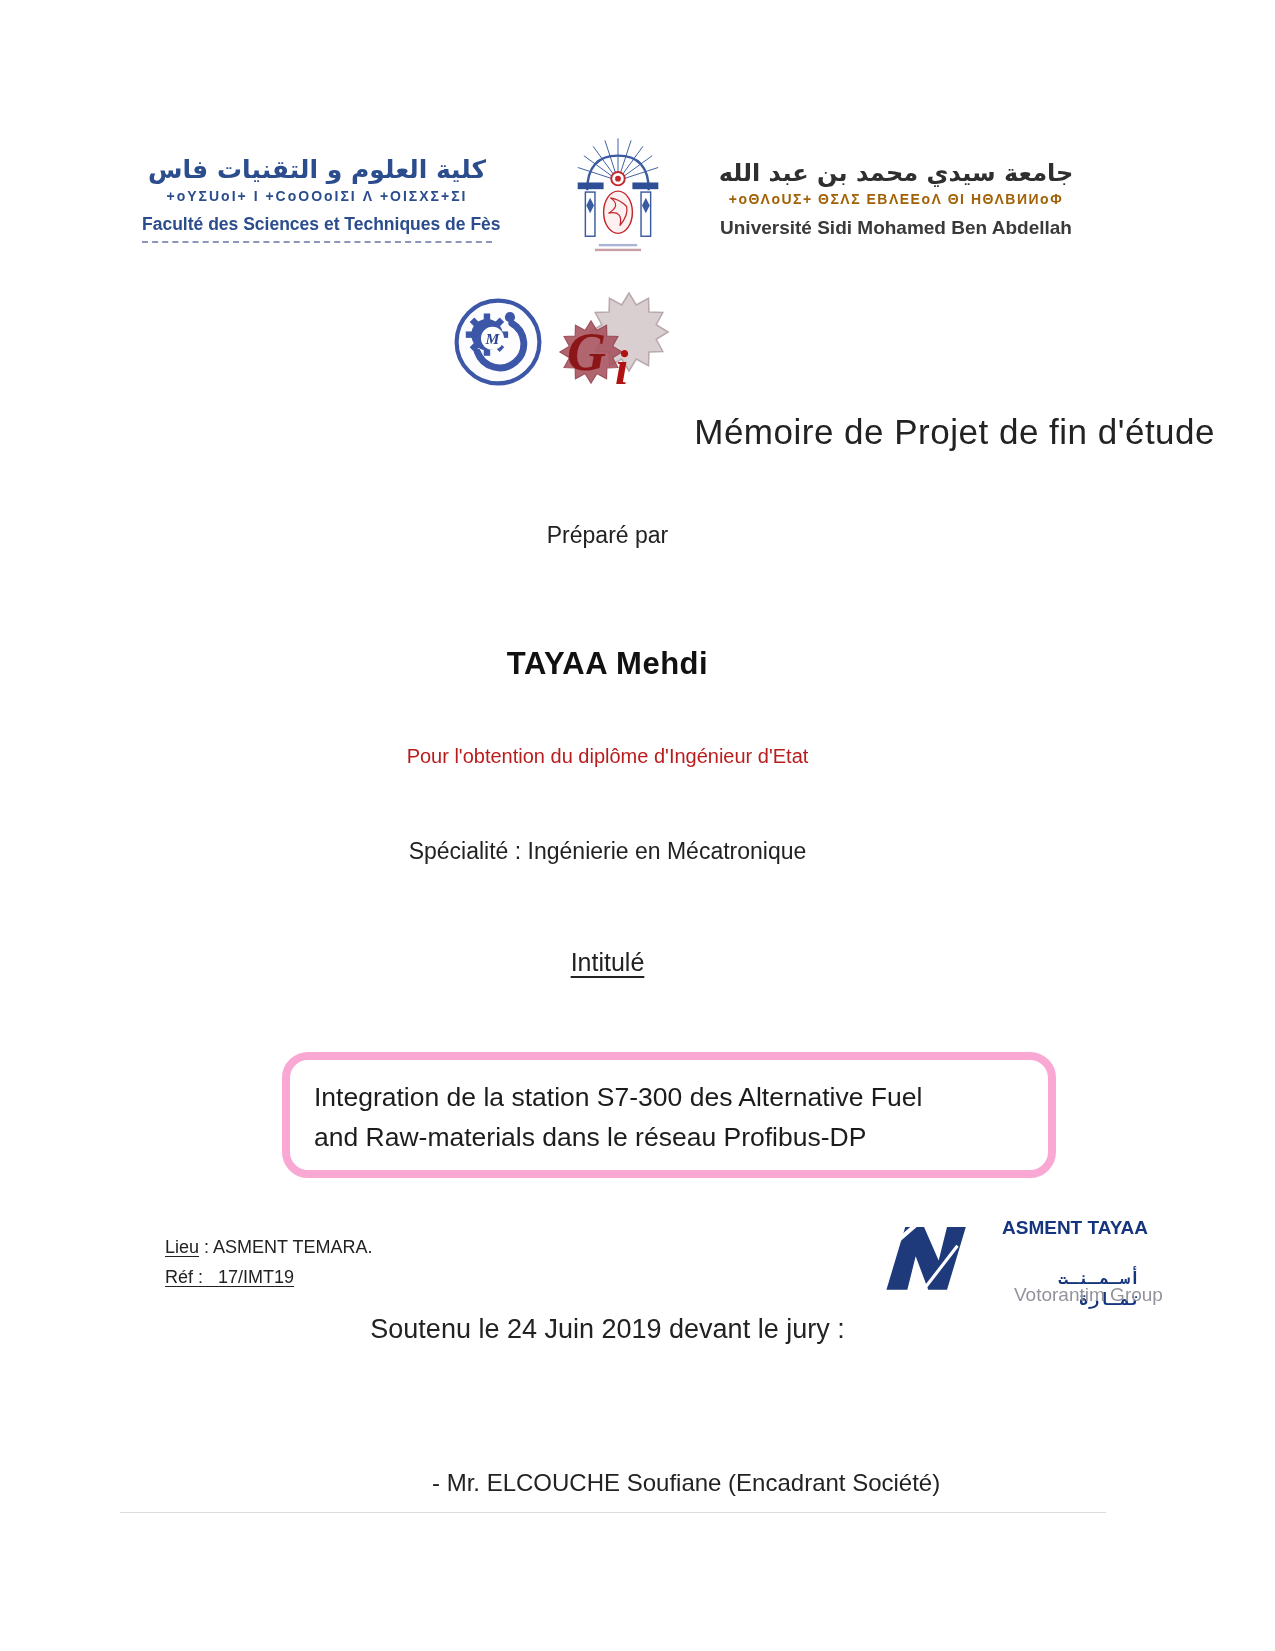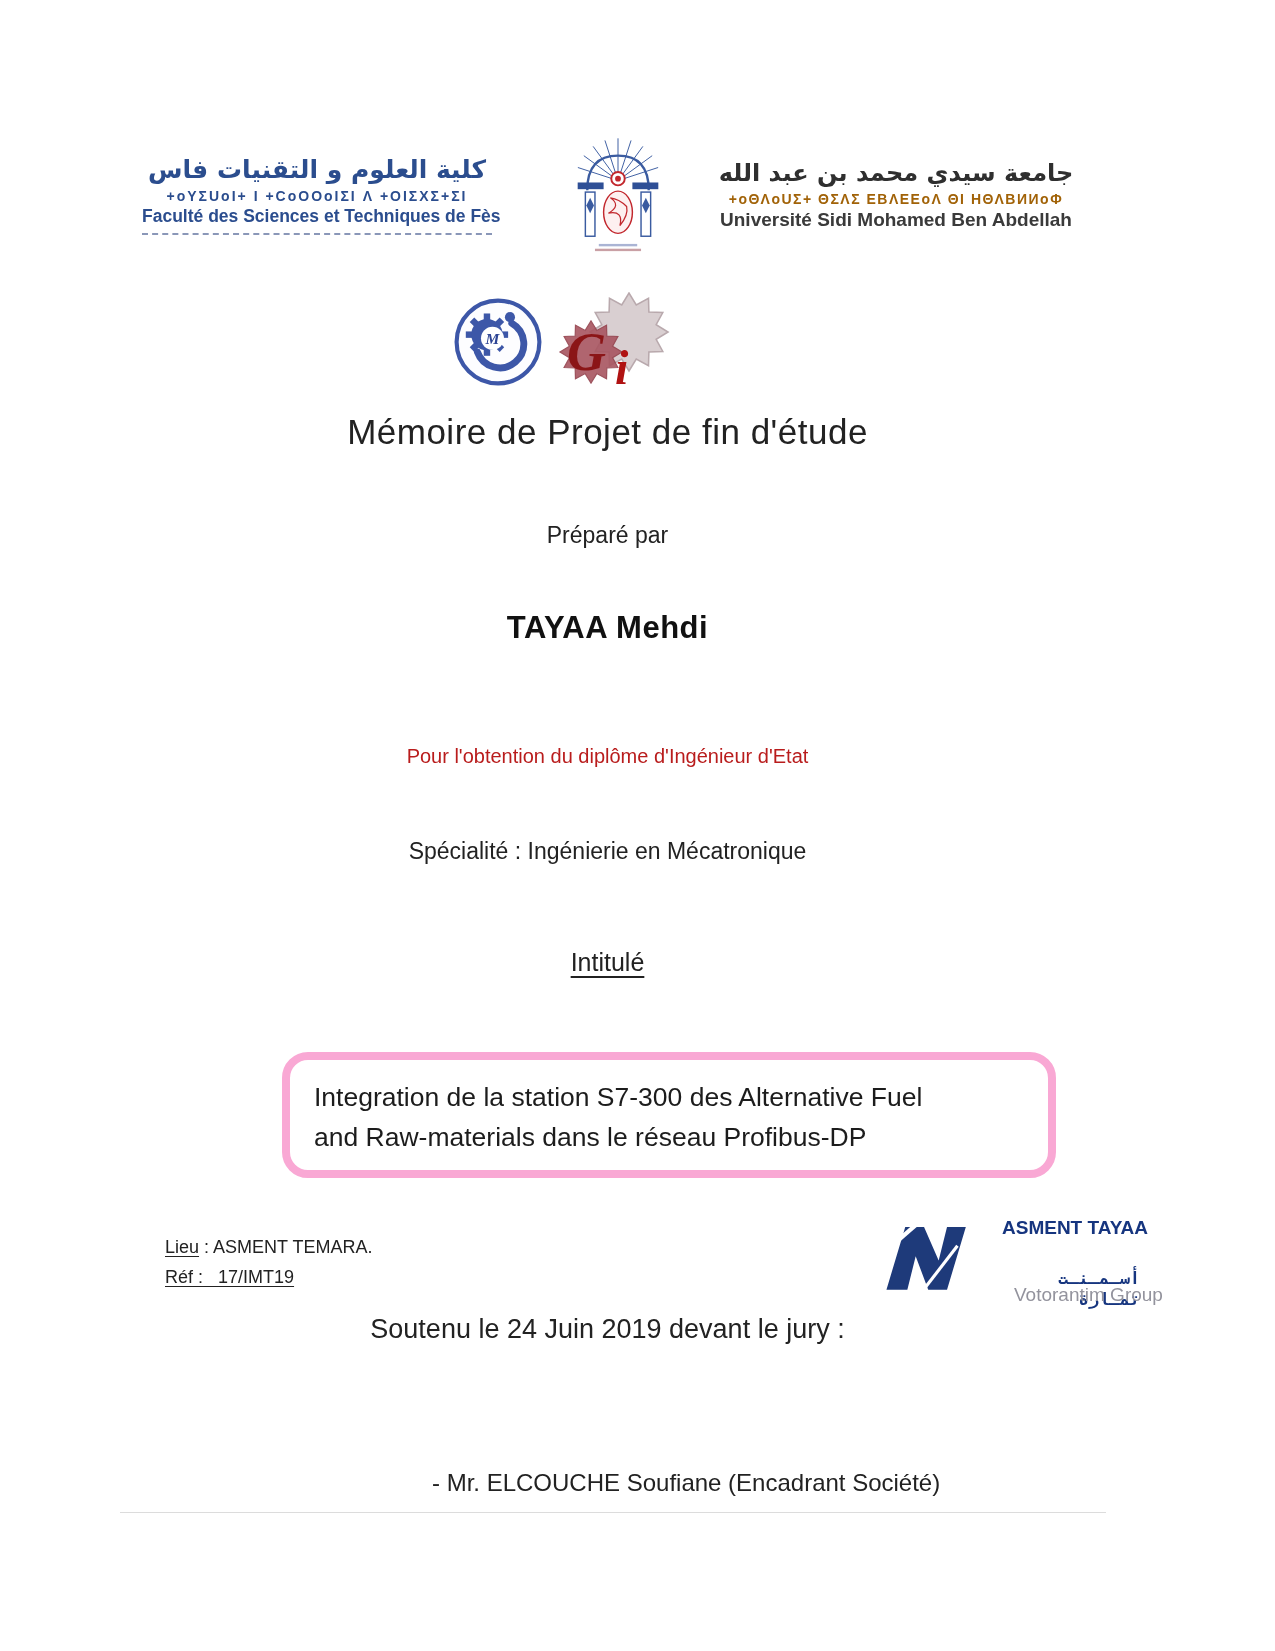--- a/index.html
+++ b/index.html
@@ -8,29 +8,29 @@
     font-family:"Liberation Sans",sans-serif;color:#1f1f1f;overflow:hidden;
   }
   .abs{position:absolute;}
   .center{left:0;width:100%;text-align:center;}
 
   
   .hdr-left{left:142px;top:154px;width:350px;text-align:center;color:#2b4d8e;}
   .hdr-right{left:698px;top:158px;width:396px;text-align:center;color:#333333;}
   .hdr-ar{font-size:25px;font-weight:bold;font-family:"DejaVu Sans",sans-serif;line-height:1.25;}
   .hdr-tif{font-size:14px;font-weight:bold;letter-spacing:2px;margin-top:3px;white-space:nowrap;}
-  .hdr-fr{font-size:17.5px;font-weight:bold;white-space:nowrap;margin-top:2px;}
+  .hdr-fr{font-size:17.5px;font-weight:bold;white-space:nowrap;margin-top:10px;}
   .hdr-right .hdr-fr{font-size:19px;color:#3a3a3a;}
   .hdr-right .hdr-tif{color:#a16207;letter-spacing:1.5px;}
   .hdr-dash{border-bottom:2px dashed #8a97b8;margin-top:6px;}
 
   
-  .t-memoire{top:412px;font-size:35px;letter-spacing:0.5px;color:#222;}
+  .t-memoire{top:412px;font-size:35px;letter-spacing:0.5px;color:#222;text-align:right;}
   .t-prepare{top:494px;font-size:23px;color:#222;margin-top:28px;}
-  .t-author{top:610px;font-size:31px;font-weight:bold;letter-spacing:0.5px;color:#111;}
+  .t-author{top:646px;font-size:31px;font-weight:bold;letter-spacing:0.5px;color:#111;}
   .t-diploma{top:745px;font-size:20px;color:#b91c1c;}
   .t-specialty{top:838px;font-size:23px;color:#222;}
   .t-intitule{top:948px;font-size:25px;color:#222;}
   .t-intitule span{text-decoration:underline;text-underline-offset:5px;text-decoration-thickness:1.5px;}
 
   
   .project-box{
     left:282px;top:1052px;width:774px;height:126px;box-sizing:border-box;
     border:8px solid #f9a8d4;border-radius:26px;
     padding:17px 10px 0 24px;font-size:26.5px;line-height:1.52;color:#1c1c1c;

